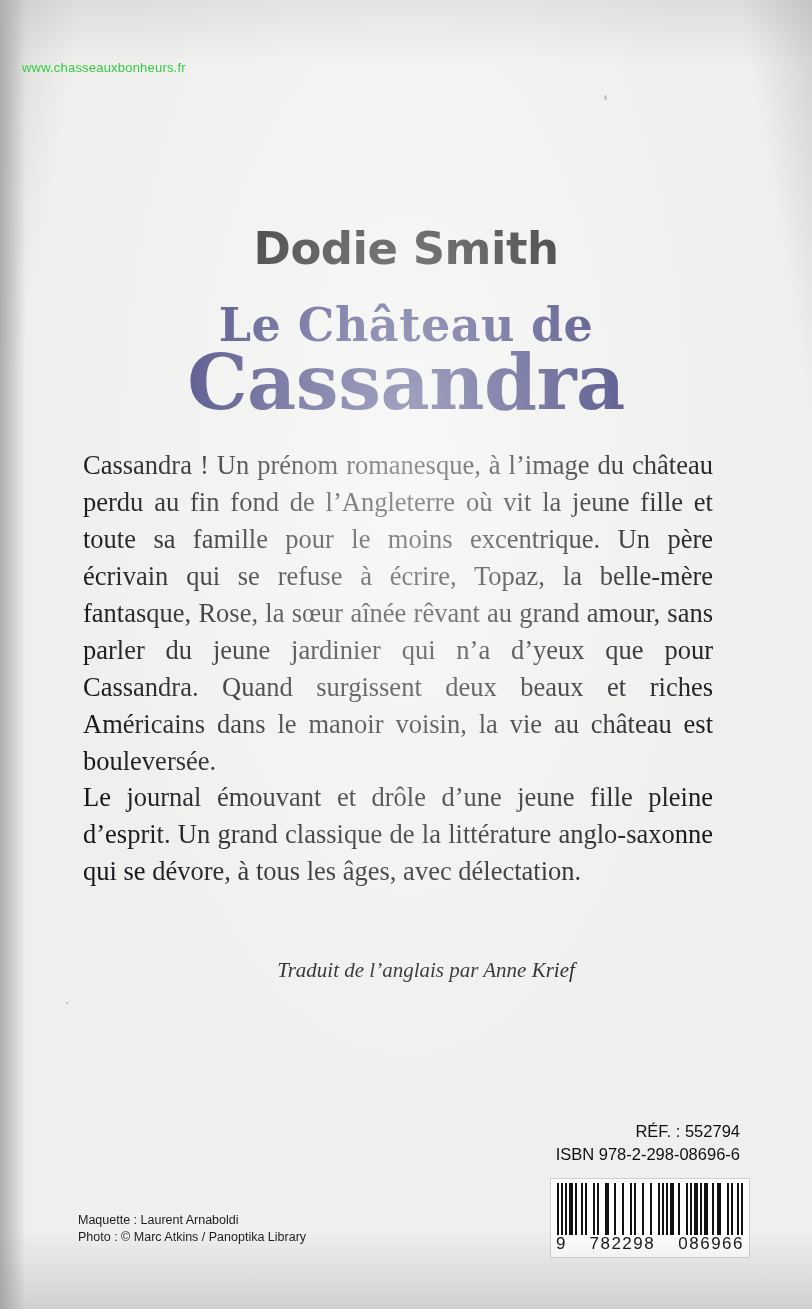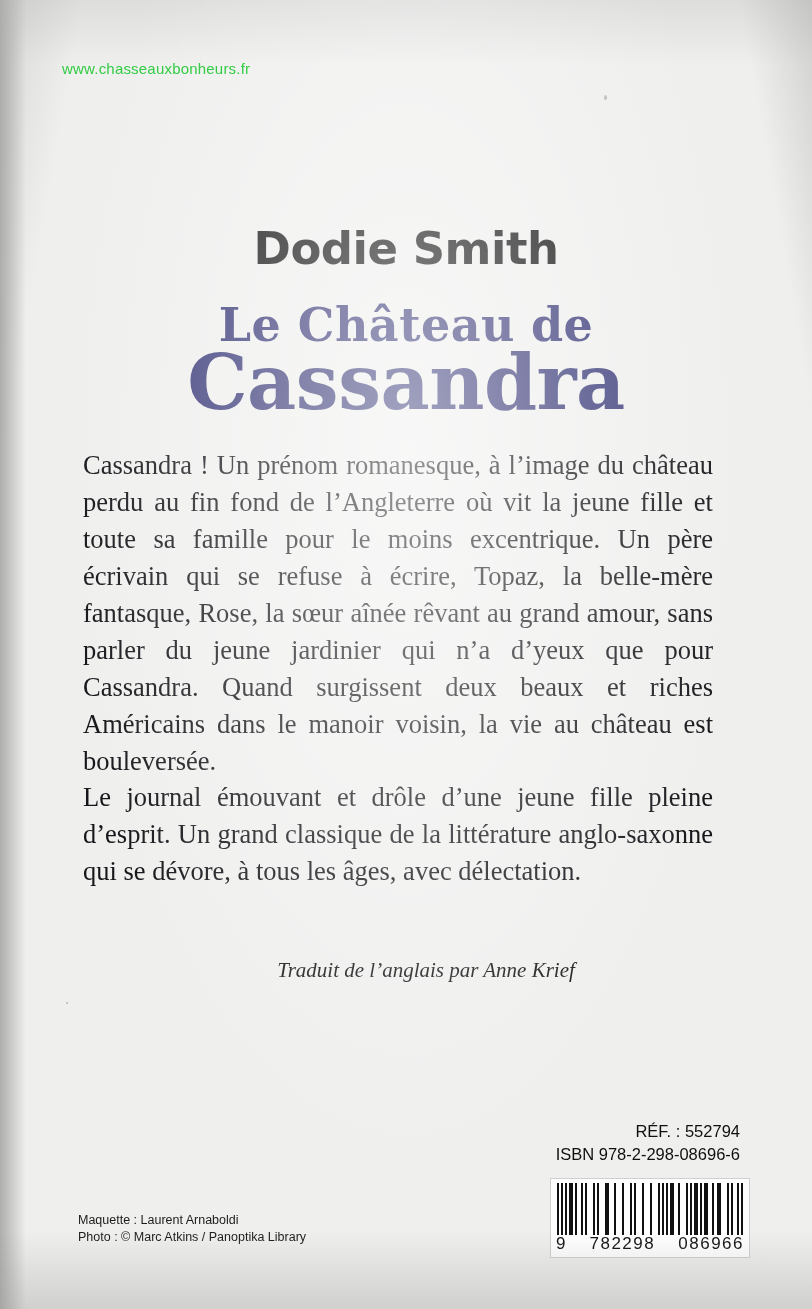--- a/index.html
+++ b/index.html
@@ -35,26 +35,25 @@
       linear-gradient(0deg, rgba(150,150,148,0.35) 0%, rgba(255,255,255,0.0) 6%);
     pointer-events: none;
     z-index: 5;
   }
 
   .watermark {
     position: absolute;
     left: 22px;
     top: 60px;
     font-family: "Liberation Sans", sans-serif;
-    font-size: 15px;
+    font-size: 13px;
     color: #33cc44;
     letter-spacing: 0.2px;
     white-space: nowrap;
     z-index: 6;
-    margin-left: 40px;
   }
 
   .author {
     position: absolute;
     left: 0;
     right: 0;
     top: 222px;
     text-align: center;
     font-family: "DejaVu Sans", sans-serif;
     font-weight: bold;

